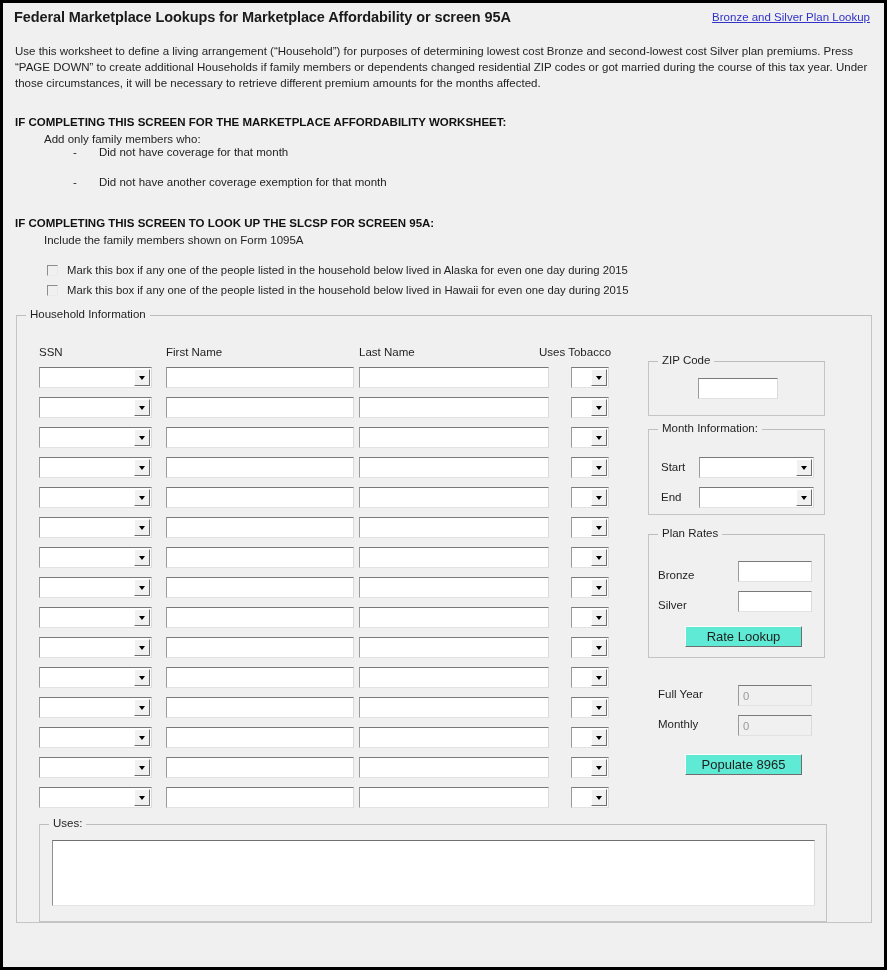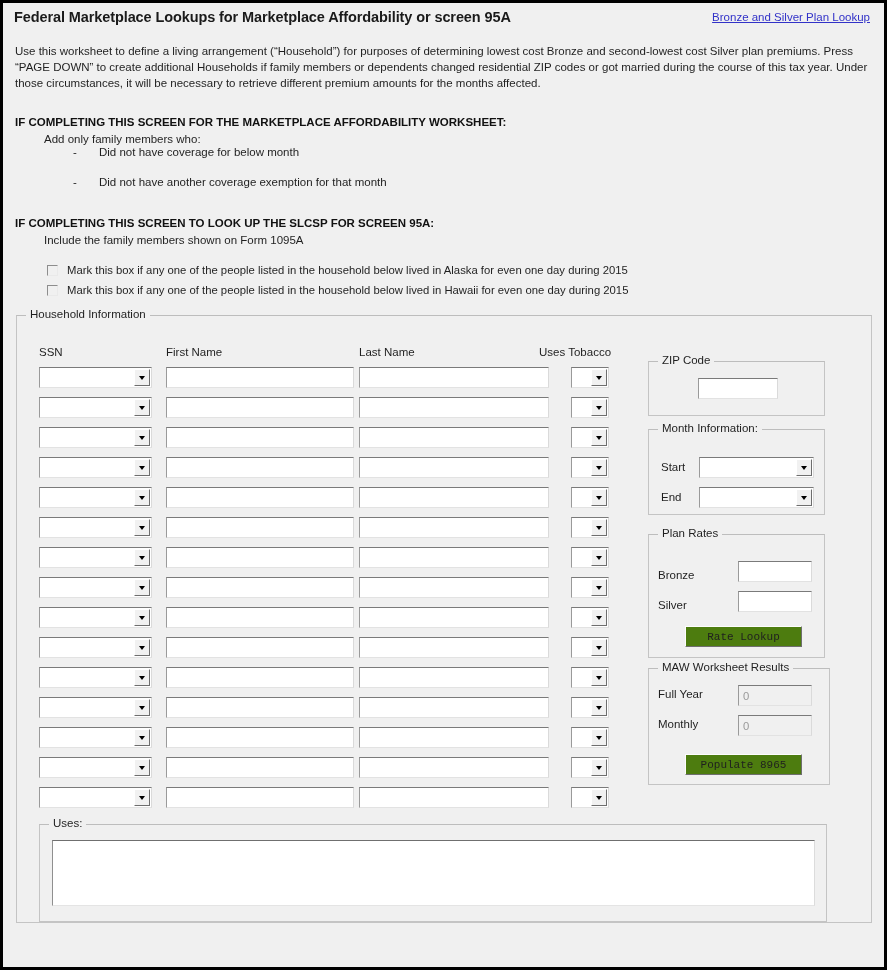--- a/index.html
+++ b/index.html
@@ -200,32 +200,32 @@
     width: 0; height: 0;
     border-left: 3.5px solid transparent;
     border-right: 3.5px solid transparent;
     border-top: 4px solid #000000;
   }
 
   
   .btn {
     position: absolute;
     box-sizing: border-box;
-    background: #4d7c0f;
+    background: #5eead4;
     border-top: 1px solid #fdfdfd;
     border-left: 1px solid #fdfdfd;
     border-right: 1px solid #6e6e6e;
     border-bottom: 1px solid #6e6e6e;
-    font-size: 11px;
+    font-size: 13px;
     color: #1f1f1f;
     display: flex;
     align-items: center;
     justify-content: center;
     cursor: pointer;
-    font-family: Liberation Mono, monospace;
+    font-family: Liberation Sans, sans-serif;
   }
 
   
   .ilabel {
     position: absolute;
     font-size: 11.5px;
     color: #1f1f1f;
     white-space: nowrap;
   }
 
@@ -250,21 +250,21 @@
     <div class="page-title">Federal Marketplace Lookups for Marketplace Affordability or screen 95A</div>
     <a class="top-link" href="#">Bronze and Silver Plan Lookup</a>
   </div>
 
   <div class="intro">Use this worksheet to define a living arrangement (“Household”) for purposes of determining lowest cost Bronze and second-lowest cost Silver plan premiums.  Press “PAGE DOWN” to create additional Households if family members or dependents changed residential ZIP codes or got married during the course of this tax year.  Under those circumstances, it will be necessary to retrieve different premium amounts for the months affected.</div>
 
   <div class="instr-head" style="top:113px;">IF COMPLETING THIS SCREEN FOR THE MARKETPLACE AFFORDABILITY WORKSHEET:</div>
   <div class="instr-sub" style="top:130px;">Add only family members who:</div>
 
   <div class="bullet-row" style="top:143px;">
-    <span class="dash">-</span><span>Did not have coverage for below month</span>
+    <span class="dash">-</span><span>Did not have coverage for that month</span>
   </div>
   <div class="bullet-row" style="top:173px;">
     <span class="dash">-</span><span>Did not have another coverage exemption for that month</span>
   </div>
 
   <div class="instr-head" style="top:214px;">IF COMPLETING THIS SCREEN TO LOOK UP THE SLCSP FOR SCREEN 95A:</div>
   <div class="instr-sub" style="top:231px;">Include the family members shown on Form 1095A</div>
 
   <div class="chk-row" style="top:259px;">
     <span class="chk-box"></span>
@@ -498,23 +498,20 @@
   <div class="ilabel" style="left:655px; top:566px;">Bronze</div>
   <div class="field" style="left:735px; top:558px; width:74px; height:21px;">
     <span class="fval"></span>
   </div>
   <div class="ilabel" style="left:655px; top:596px;">Silver</div>
   <div class="field" style="left:735px; top:588px; width:74px; height:21px;">
     <span class="fval"></span>
   </div>
   <div class="btn" style="left:682px; top:623px; width:117px; height:21px;">Rate Lookup</div>
 
-  <div class="groupbox" style="left:645px; top:665px; width:182px; height:117px;">
-    <span class="gb-title">MAW Worksheet Results</span>
-  </div>
   <div class="ilabel" style="left:655px; top:685px;">Full Year</div>
   <div class="field disabled" style="left:735px; top:682px; width:74px; height:21px;">
     <span class="fval">0</span>
   </div>
   <div class="ilabel" style="left:655px; top:715px;">Monthly</div>
   <div class="field disabled" style="left:735px; top:712px; width:74px; height:21px;">
     <span class="fval">0</span>
   </div>
   <div class="btn" style="left:682px; top:751px; width:117px; height:21px;">Populate 8965</div>
 

